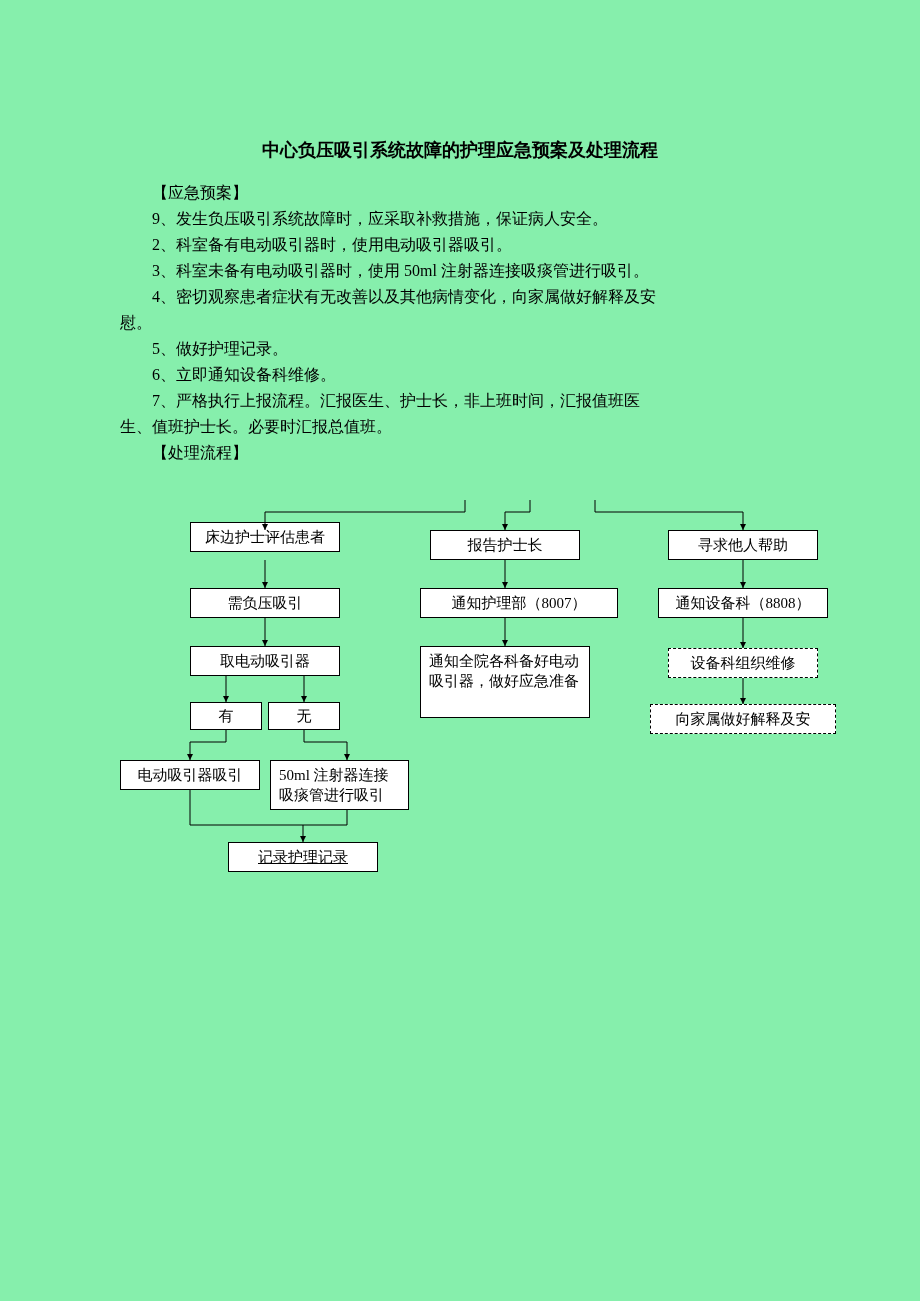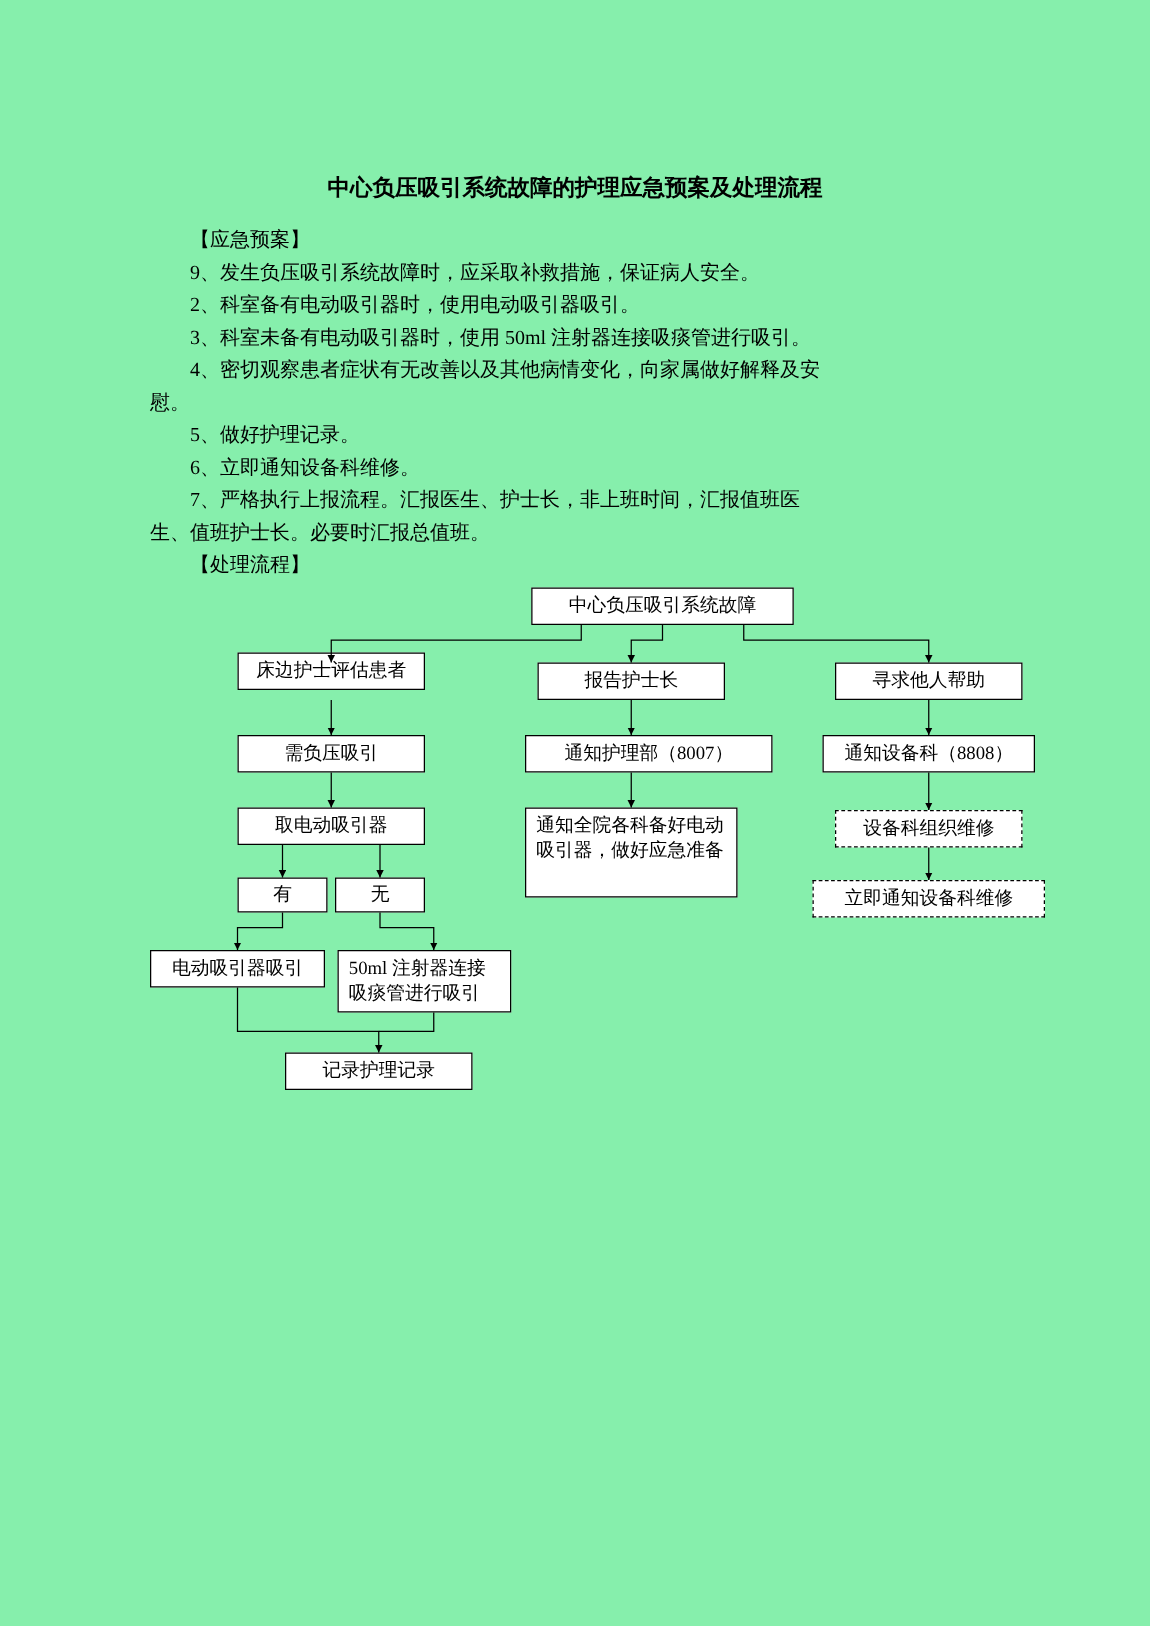--- a/index.html
+++ b/index.html
@@ -98,42 +98,41 @@
     <p class="hang">慰。</p>
     <p class="indent">5、做好护理记录。</p>
     <p class="indent">6、立即通知设备科维修。</p>
     <p class="indent">7、严格执行上报流程。汇报医生、护士长，非上班时间，汇报值班医</p>
     <p class="hang">生、值班护士长。必要时汇报总值班。</p>
     <p class="indent">【处理流程】</p>
   </div>
 
   <div class="flowchart">
 
-    <div class="box" style="top:0px; left:305px; width:210px; height:30px;">中心负压吸引系统故障</div>
 
     <div class="box" style="top:52px; left:70px; width:150px; height:30px;">床边护士评估患者</div>
     <div class="box" style="top:118px; left:70px; width:150px; height:30px;">需负压吸引</div>
     <div class="box" style="top:176px; left:70px; width:150px; height:30px;">取电动吸引器</div>
 
     <div class="box" style="top:232px; left:70px; width:72px; height:28px;">有</div>
     <div class="box" style="top:232px; left:148px; width:72px; height:28px;">无</div>
 
     <div class="box" style="top:290px; left:0px; width:140px; height:30px;">电动吸引器吸引</div>
     <div class="box multi" style="top:290px; left:150px; width:139px; height:50px;">50ml 注射器连接吸痰管进行吸引</div>
 
-    <div class="box" style="top:372px; left:108px; width:150px; height:30px;">记录护理记录</div>
+    <div class="box" style="top:372px; left:108px; width:150px; height:30px;text-decoration:underline;">记录护理记录</div>
 
     <div class="box" style="top:60px; left:310px; width:150px; height:30px;">报告护士长</div>
     <div class="box" style="top:118px; left:300px; width:198px; height:30px;">通知护理部（8007）</div>
     <div class="box multi" style="top:176px; left:300px; width:170px; height:72px;">通知全院各科备好电动吸引器，做好应急准备</div>
 
     <div class="box" style="top:60px; left:548px; width:150px; height:30px;">寻求他人帮助</div>
     <div class="box" style="top:118px; left:538px; width:170px; height:30px;font-family:Liberation Serif, serif;">通知设备科（8808）</div>
     <div class="box dashed" style="top:178px; left:548px; width:150px; height:30px;">设备科组织维修</div>
-    <div class="box dashed" style="top:234px; left:530px; width:186px; height:30px;">立即通知设备科维修</div>
+    <div class="box dashed" style="top:234px; left:530px; width:186px; height:30px;">向家属做好解释及安</div>
 
     <svg class="arrows">
       <defs>
         <marker id="ah" markerWidth="8" markerHeight="8" refX="6" refY="3" orient="auto">
           <path d="M0,0 L6,3 L0,6 Z" fill="#000"></path>
         </marker>
       </defs>
 
       <path d="M345 30 L345 42 L145 42 L145 60" fill="none" stroke="#000" stroke-width="1" marker-end="url(#ah)"></path>
 

